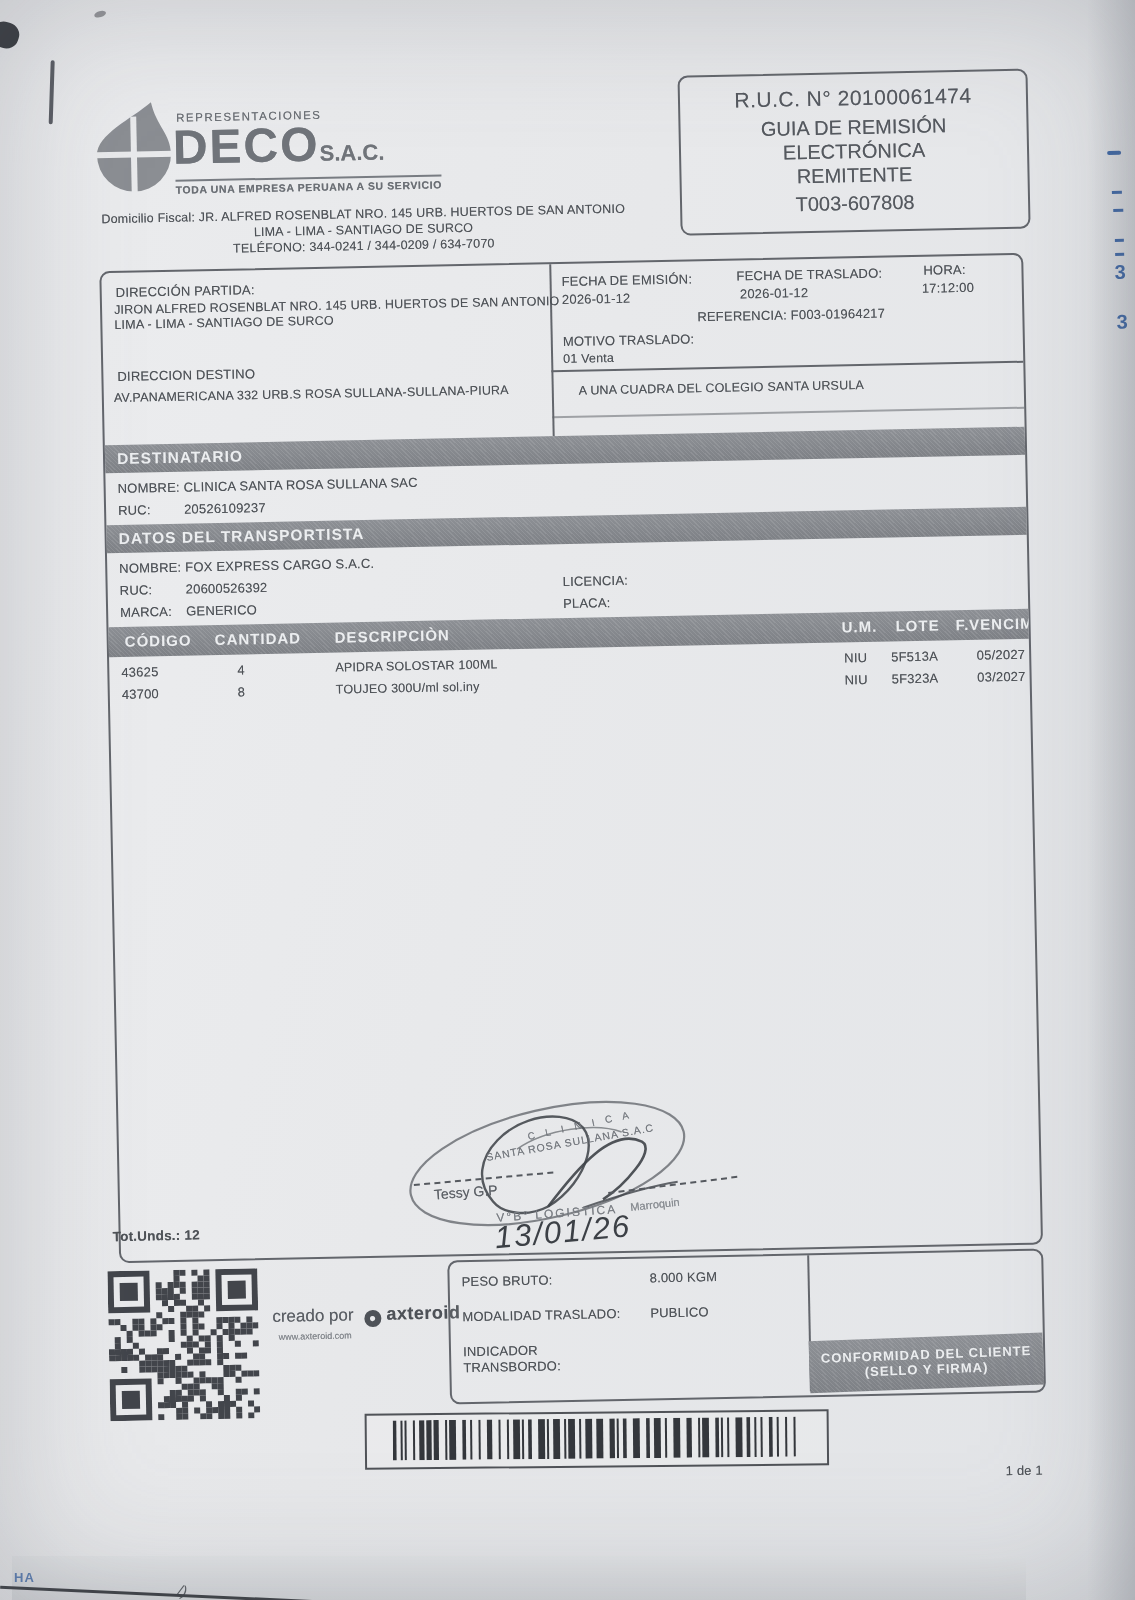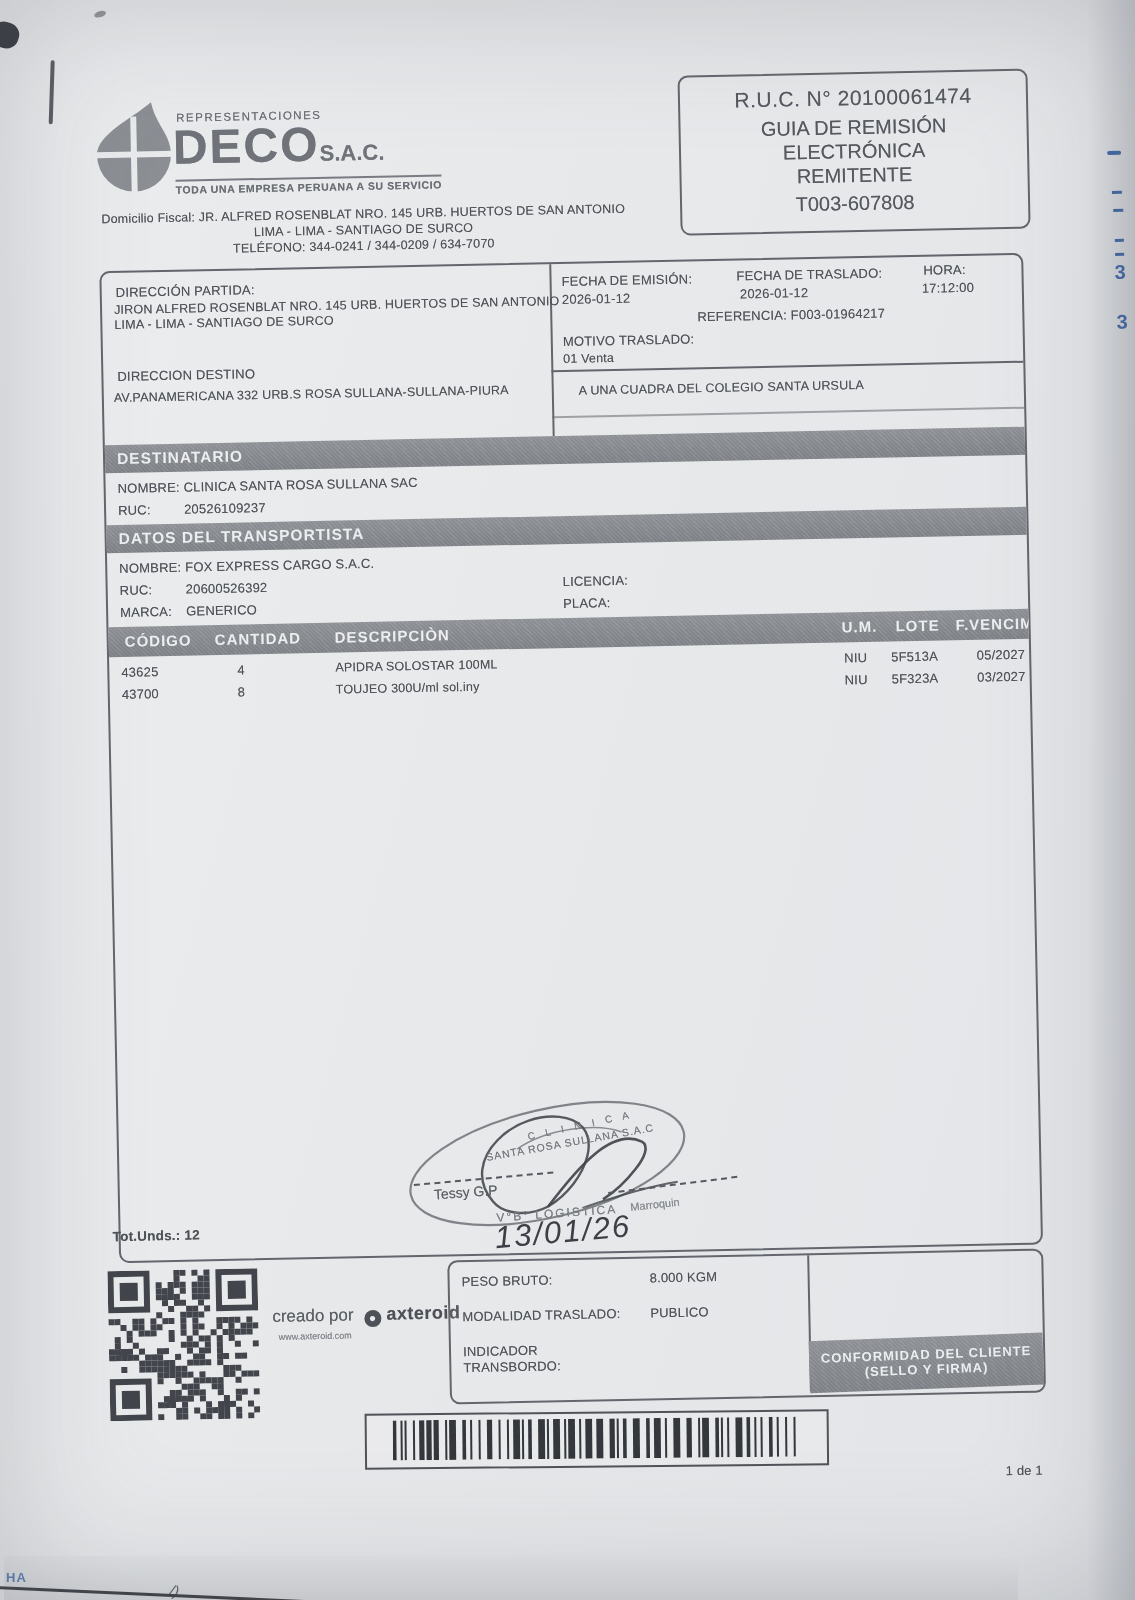--- a/index.html
+++ b/index.html
@@ -448,20 +448,20 @@
     <div class="abs ink" style="left:1126px;top:264px;width:9px;height:2.5px;background:#3a66a8;"></div>
     <div class="abs ink" style="left:1125px;top:272px;font-size:20px;font-weight:bold;">3</div>
     <div class="abs ink" style="left:1126px;top:322px;font-size:20px;font-weight:bold;">3</div>
 
     <div class="abs" style="left:64px;top:50px;width:3.5px;height:64px;background:#3f434a;border-radius:3px;transform:rotate(3deg);opacity:.85;"></div>
     <div class="abs" style="left:110px;top:2px;width:12px;height:6px;background:#4a4d52;border-radius:50%;opacity:.55;transform:rotate(-15deg);"></div>
   </div>
 
   <div class="abs" style="left:-9px;top:22px;width:28px;height:26px;background:#35383d;border-radius:45%;transform:rotate(18deg);"></div>
 
-  <div class="abs" style="left:4px;top:1556px;width:1014px;height:44px;background:linear-gradient(#e3e5e7,#d8dadd);">
+  <div class="abs" style="left:12px;top:1556px;width:1014px;height:44px;background:linear-gradient(#e3e5e7,#d8dadd);">
     <div class="abs ink" style="left:2px;top:14px;font-size:13px;font-weight:bold;letter-spacing:1px;opacity:.8;">HA</div>
     <div class="abs" style="left:-12px;top:38px;width:360px;height:3px;background:#3c3f44;transform:rotate(2.6deg);"></div>
     <div class="abs hand" style="left:166px;top:26px;font-size:15px;transform:rotate(12deg);opacity:.8;">/)</div>
   </div>
 
   <div class="abs" style="right:0;top:0;width:48px;height:1600px;background:linear-gradient(to right,rgba(0,0,0,0),rgba(100,106,116,.22));pointer-events:none;"></div>
 </div>
 
 </body></html>

